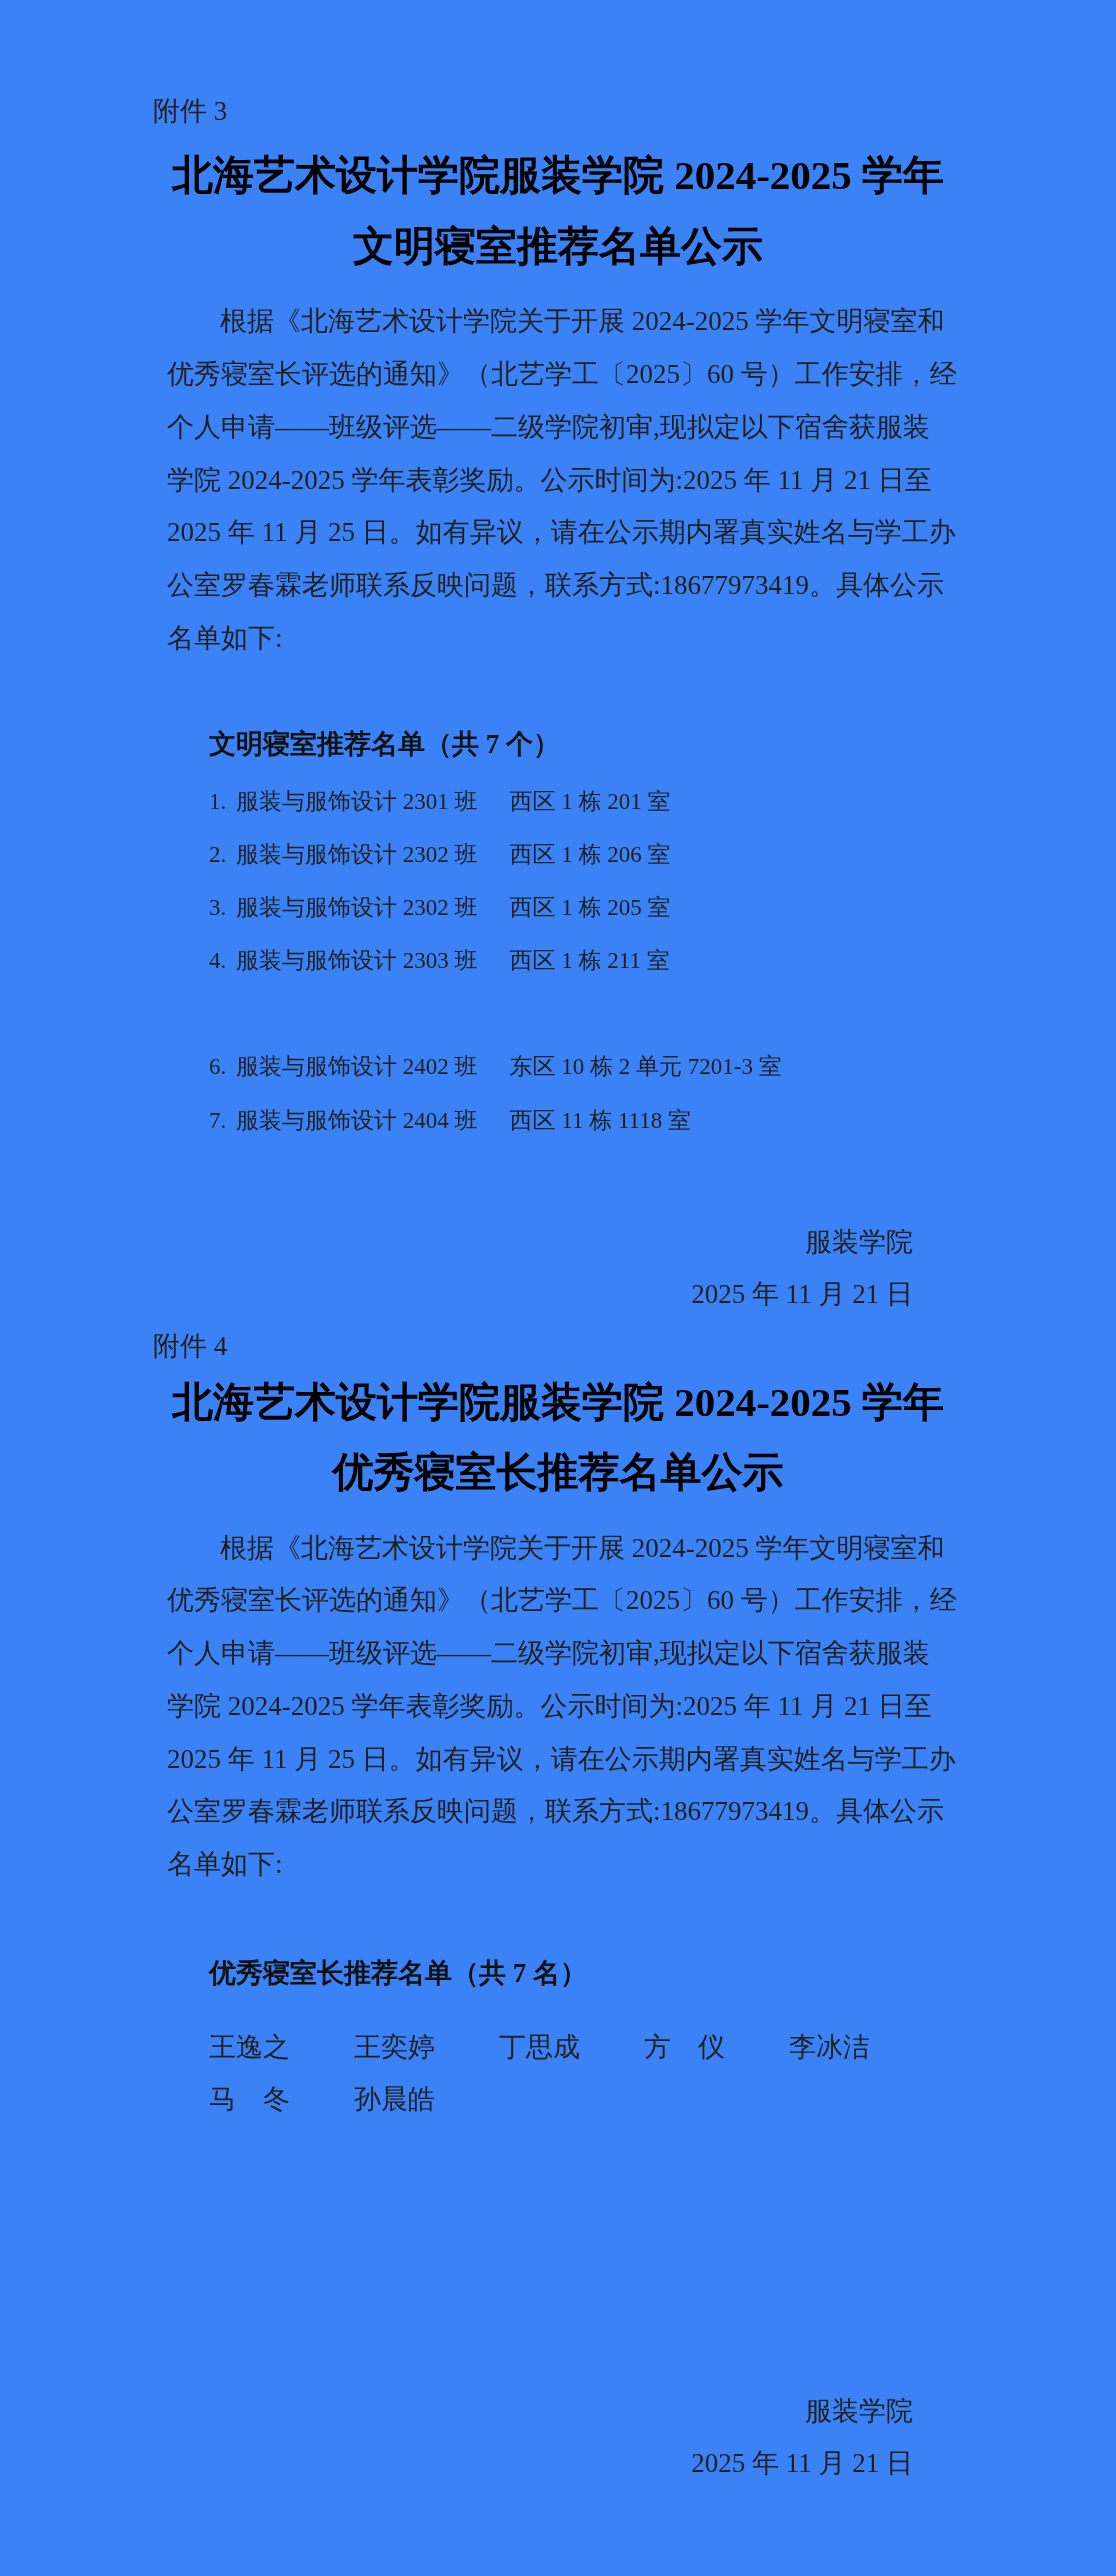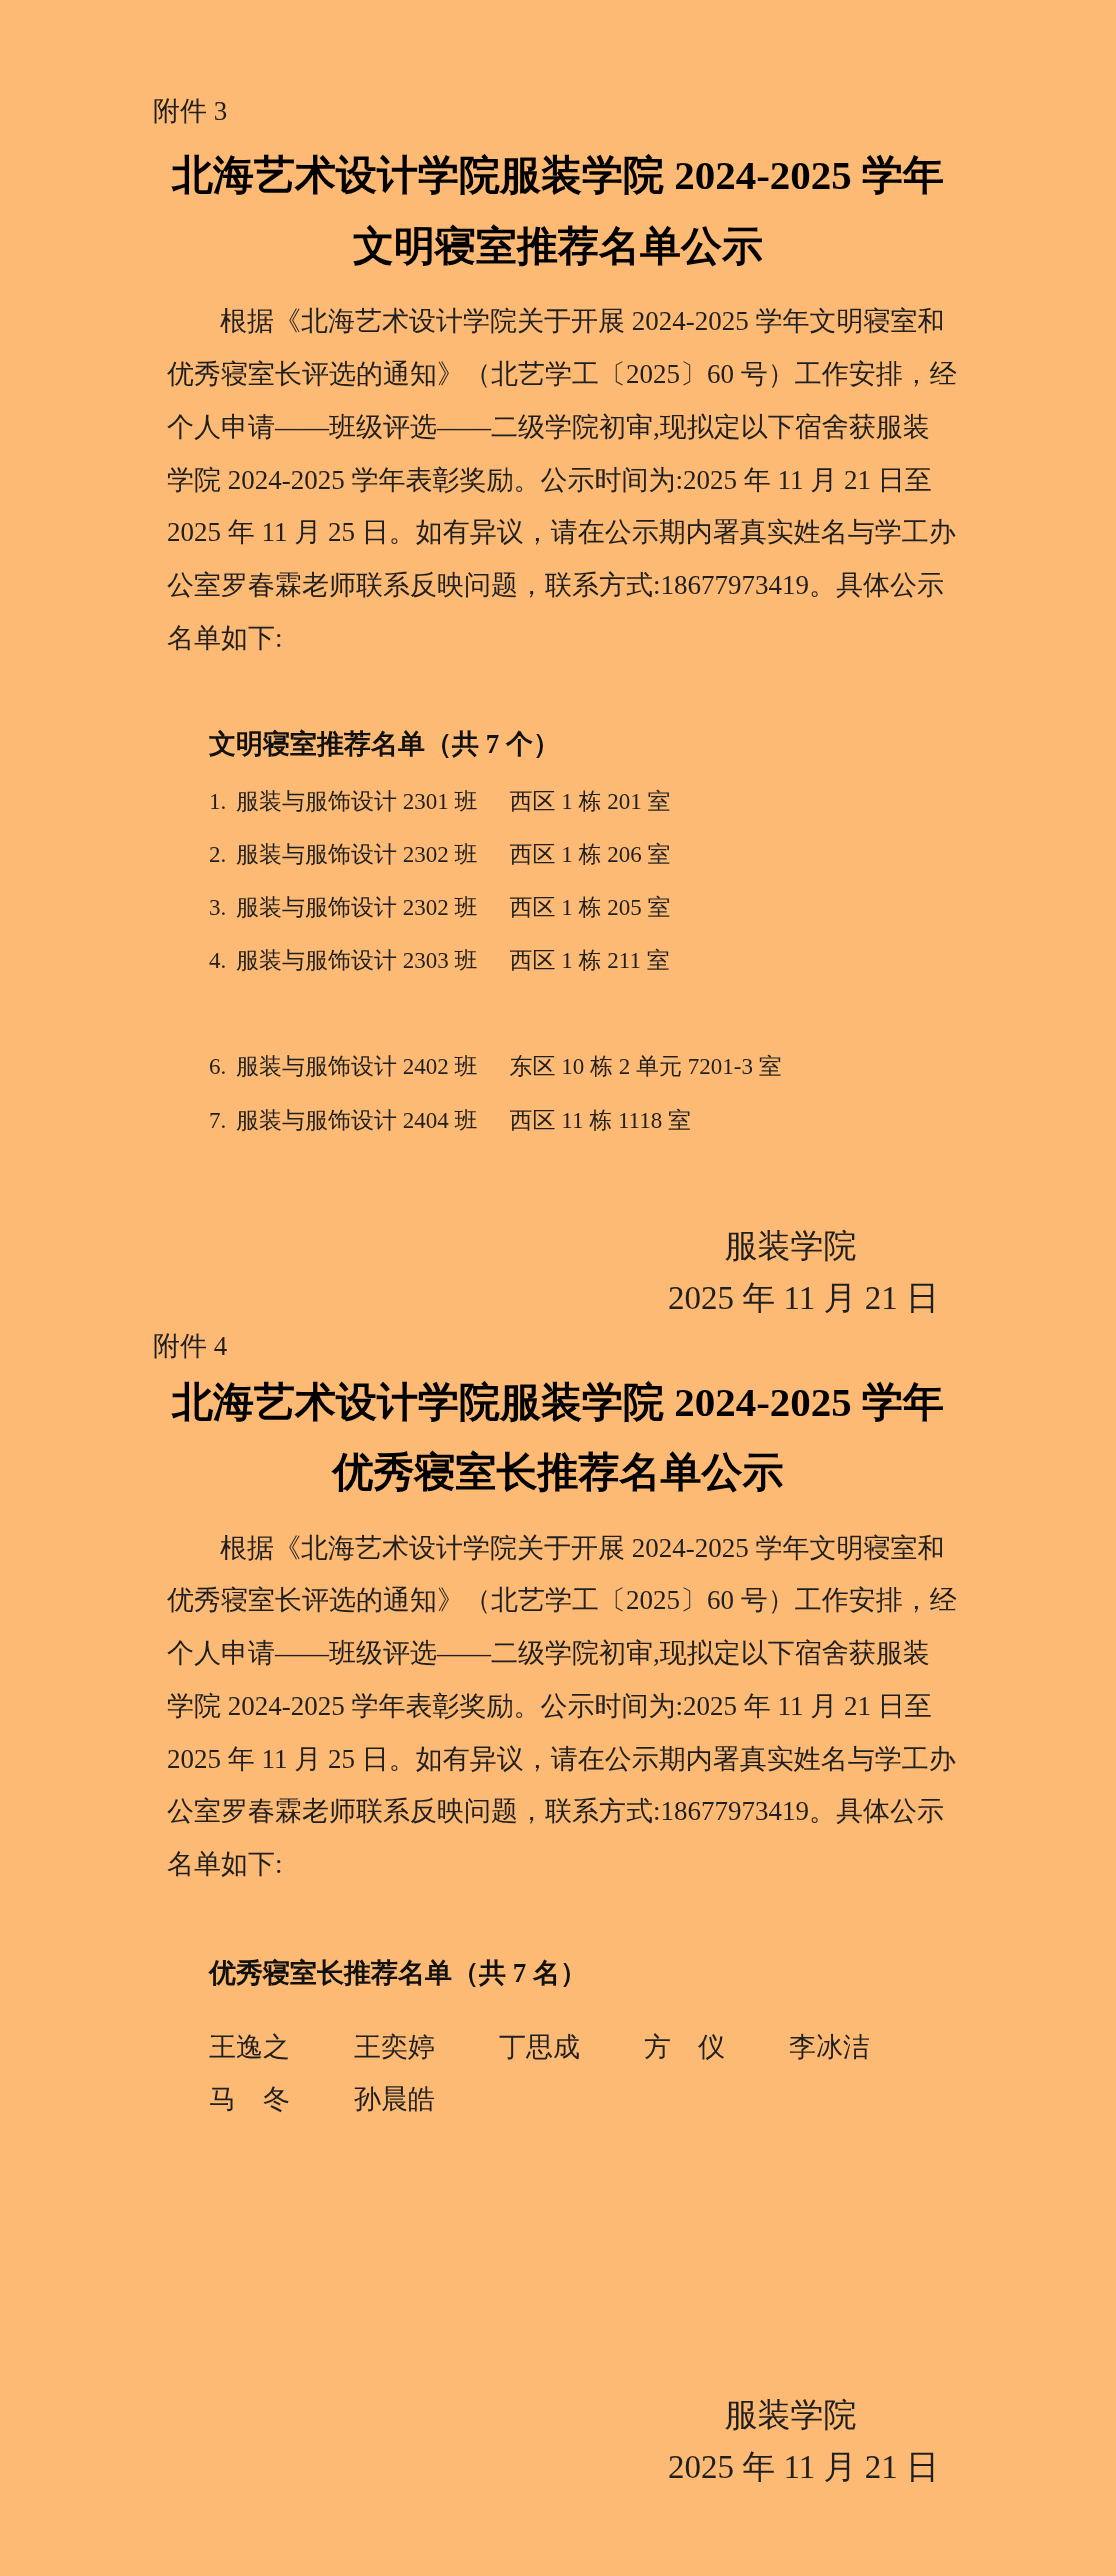--- a/index.html
+++ b/index.html
@@ -1,19 +1,19 @@
 <!DOCTYPE html>
 <html style="font-size:11.3px"><head>
 <meta charset="utf-8">
 <style>
   html,body{margin:0;padding:0;background:#e8e8e8;}
   .page{
     position:relative;
     width:1116px;height:2576px;
-    background:#fdba74;
+    background:#3b82f6;
     margin:0 auto;
     overflow:hidden;
     color:#1f1f1f;
     font-family:"Liberation Serif","DejaVu Serif",serif;
   }
   .attach{
     position:absolute;left:153px;
     font-size:27px;line-height:1.1;white-space:nowrap;
   }
   .title{
@@ -40,22 +40,22 @@
   .litem .num{display:inline-block;}
   .litem .cls{margin-left:9.8px;}
   .litem .room{margin-left:32px;}
   .names{
     position:absolute;left:209px;
     font-size:27px;line-height:1.1;white-space:nowrap;margin-top:20px;
   }
   .names .nm{display:inline-block;min-width:80px;margin-right:64px;}
   .sig{
     position:absolute;left:668px;width:245px;
-    text-align:center;
-    font-size:33px;line-height:1.1;white-space:nowrap;
+    text-align:right;
+    font-size:27px;line-height:1.1;white-space:nowrap;
   }
 </style>
 </head>
 <body>
 
 <div class="page">
 
   <div class="attach" style="top:97px">附件 3</div>
 
   <div class="title" style="top:153px">北海艺术设计学院服装学院 2024-2025 学年</div>

